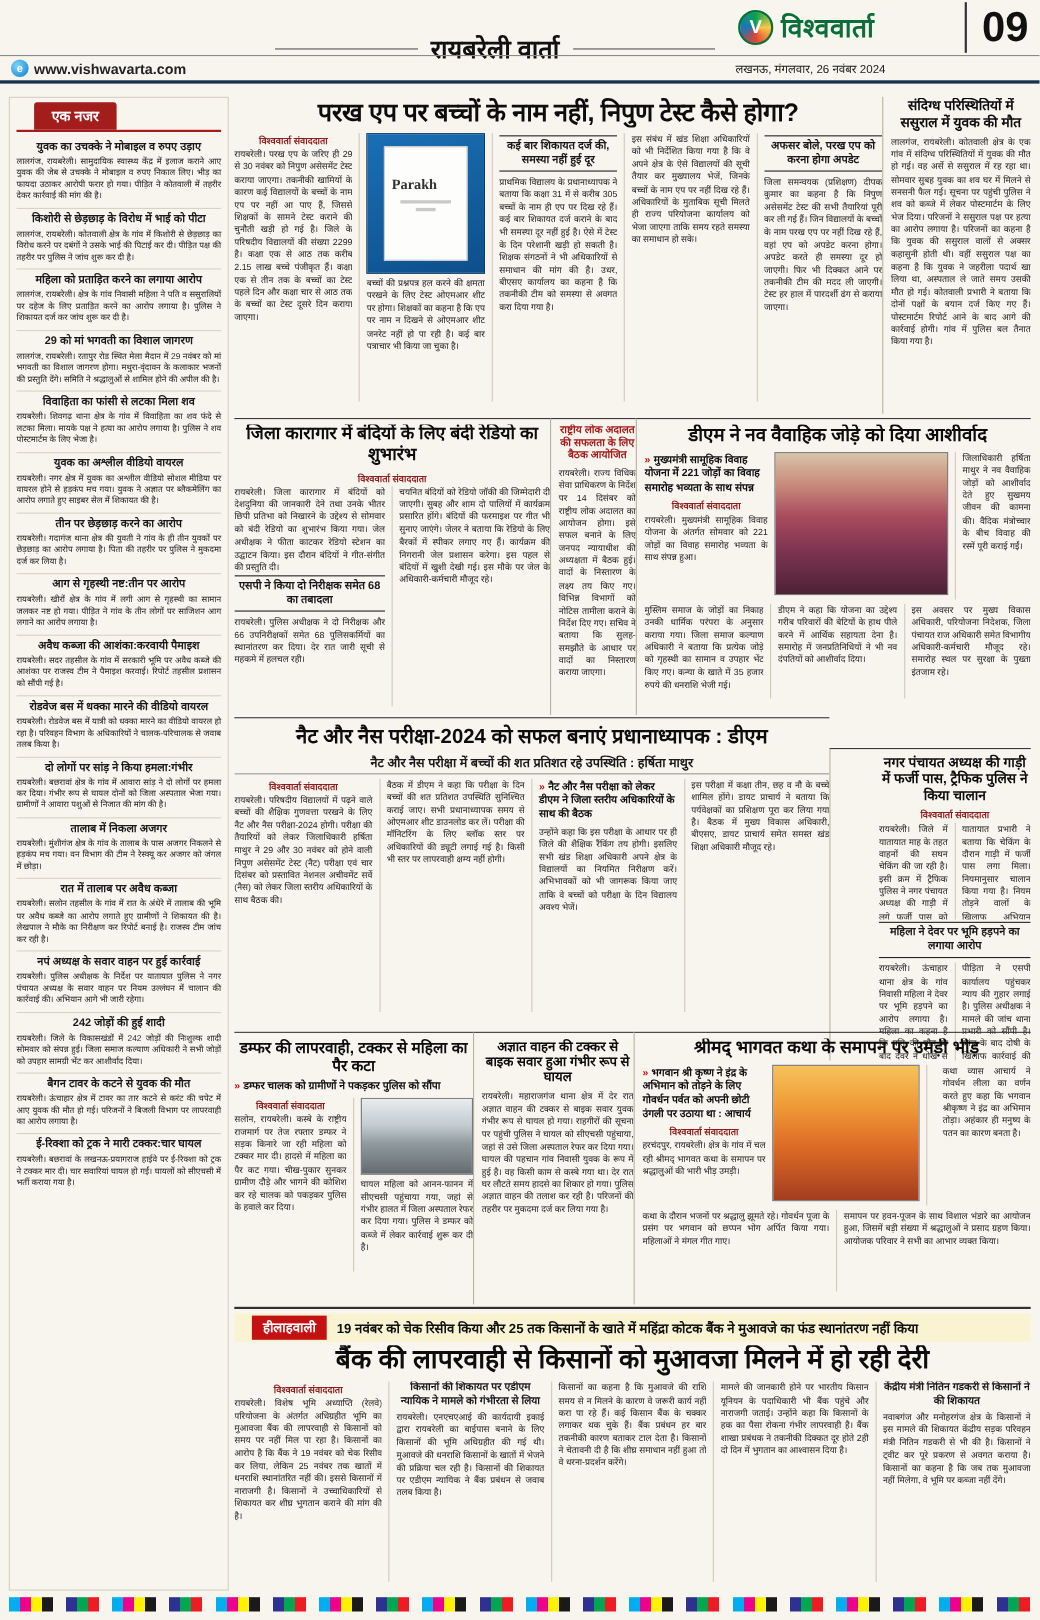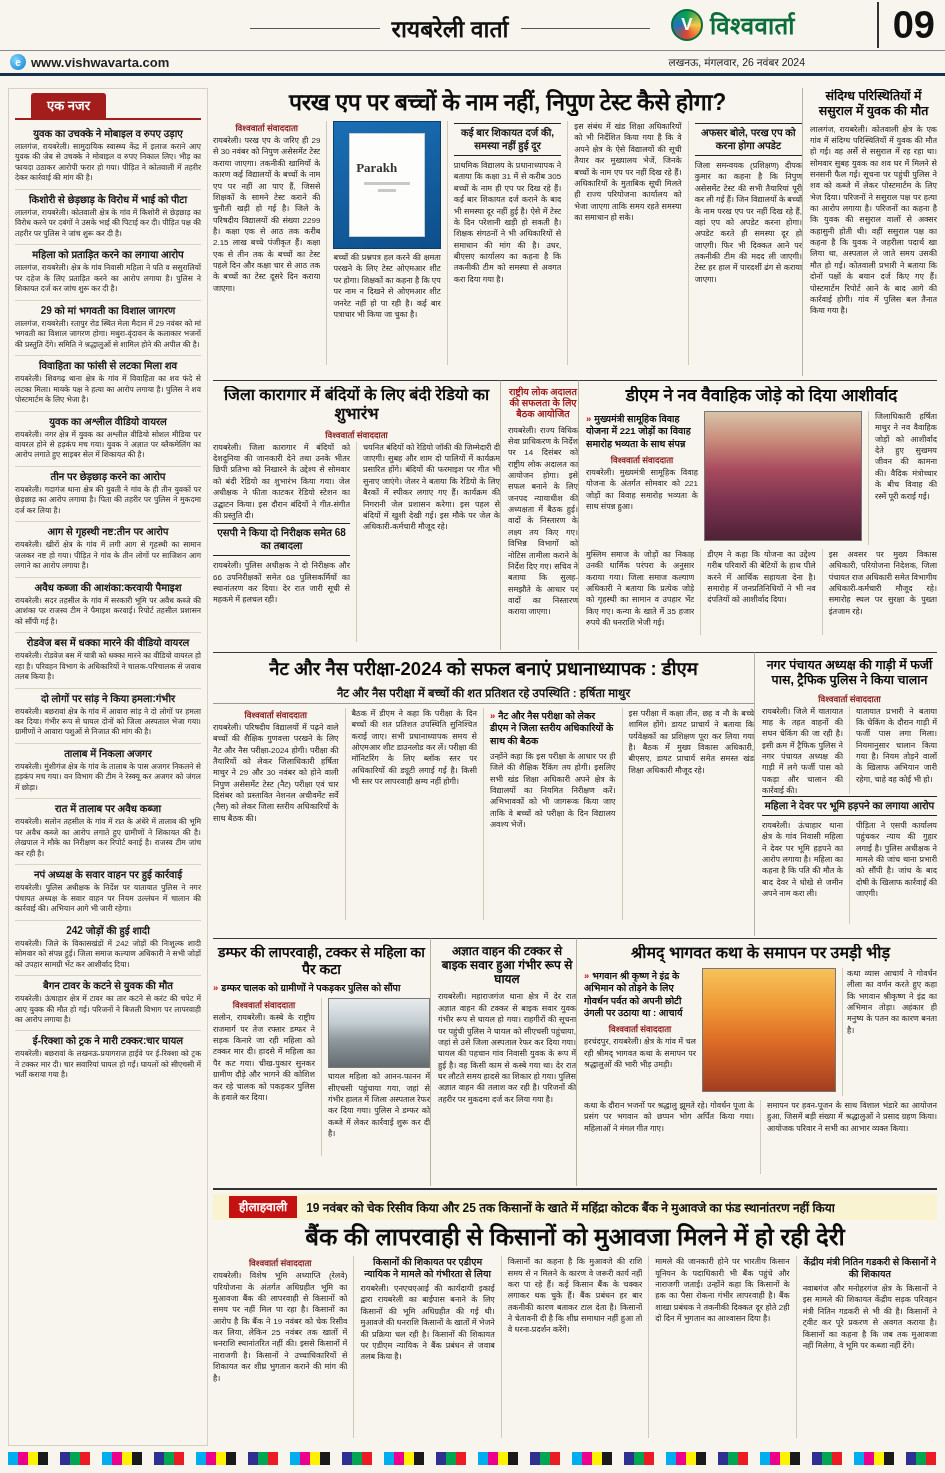--- a/index.html
+++ b/index.html
@@ -8,21 +8,21 @@
     font-family:"Liberation Sans","DejaVu Sans",sans-serif;
     background:#f7f5ee; color:#1a1a1a; position:relative; overflow:hidden;
   }
   .blk { position:absolute; overflow:hidden; }
   .btop { border-top:1.5px solid #3a3a3a; padding-top:4px; }
   .bleft { border-left:1px solid #b8b2a0; padding-left:7px; }
 
   
   .hdr { position:absolute; top:0; left:0; right:0; height:84px; }
   .hdr-row1 { position:relative; height:48px; }
-  .title-wrap { position:absolute; left:250px; width:400px; top:12px; display:flex; align-items:center; gap:12px; }
+  .title-wrap { position:absolute; left:250px; width:400px; top:28px; display:flex; align-items:center; gap:12px; }
   .hline { flex:1; height:1px; background:#555; }
   .section-title { font-size:23px; font-weight:bold; white-space:nowrap; color:#111; }
   .masthead { position:absolute; right:150px; top:8px; display:flex; align-items:center; gap:7px; }
   .logo-circle { width:32px; height:32px; border-radius:50%; display:flex; align-items:center; justify-content:center;
     background:conic-gradient(#0aa14e,#f7c948,#e2442f,#1b75bb,#0aa14e); color:#fff; font-weight:bold; font-size:17px;
     border:2px solid #0b6e3a; }
   .masthead-text { font-size:24px; font-weight:bold; color:#0b6e3a; letter-spacing:0.5px; }
   .pageno { position:absolute; right:10px; top:2px; height:46px; line-height:46px; font-size:38px; font-weight:bold;
     border-left:2.5px solid #333; padding-left:14px; color:#111; }
   .hdr-row2 { position:absolute; top:50px; left:0; right:0; height:26px; border-top:1px solid #8a8a8a;
@@ -82,40 +82,40 @@
     background:linear-gradient(180deg,#d8c4a8 0%,#c98b7a 22%,#a84b5e 45%,#7c3350 70%,#4e2236 100%); }
   .w-colB { flex:1; overflow:hidden; border-left:1px solid #cfc9b8; padding-left:6px; }
   .w-row2 { height:86px; }
 
   
   #nat { left:213px; top:652px; width:541px; height:284px; }
   .h-nat { font-size:18.5px; white-space:nowrap; }
   .nat-sub { font-size:11.5px; font-weight:bold; text-align:center; border-bottom:1px solid #999;
     padding-bottom:3px; margin-bottom:4px; }
   .nat-cols { height:212px; }
-  #nagar { left:754px; top:652px; width:183px; height:284px; }
+  #nagar { left:754px; top:680px; width:183px; height:284px;padding-left:44px; }
   .h-nagar { font-size:12.5px; }
   .nagar-cols { height:88px; }
   .nagar-cols2 { height:104px; }
 
   
   #dumper { left:213px; top:938px; width:217px; height:248px; }
   .h-dumper { font-size:14px; }
   .dumper-cols { height:158px; }
   .dumper-photo { height:70px; margin-bottom:3px;
     background:linear-gradient(180deg,#e8ecee 0%,#c3ccd1 35%,#8f999e 60%,#646c70 100%); }
   #bike { left:430px; top:938px; width:146px; height:248px; }
   .h-bike { font-size:12px; }
   #katha { left:576px; top:938px; width:361px; height:248px; }
   .h-katha { font-size:16px; white-space:nowrap; }
   .k-row { display:flex; gap:6px; height:128px; margin-bottom:4px; }
   .k-colA { width:112px; overflow:hidden; }
   .katha-photo { width:134px; height:124px;
     background:linear-gradient(180deg,#f6c25a 0%,#ef9a37 30%,#dd6b26 60%,#a33d1f 100%); }
-  .k-colB { flex:1; overflow:hidden; border-left:1px solid #cfc9b8; padding-left:4px; }
+  .k-colB { flex:1; overflow:hidden; border-left:1px solid #cfc9b8; padding-left:14px; }
   .k-row2 { height:74px; }
 
   
   #bank { left:213px; top:1188px; width:724px; height:258px; border-top:2px solid #333; padding-top:4px; }
   .kicker-row { display:flex; align-items:center; gap:9px; background:#faf3d2; padding:2px 16px; margin-bottom:3px; }
   .kicker-label { background:#c41212; color:#fff; font-size:12px; font-weight:bold; padding:2px 10px 3px; flex:none; }
   .kicker-text { font-size:12px; font-weight:bold; white-space:nowrap; overflow:hidden; color:#111;text-align:right; }
   .h-bank { font-size:24px; white-space:nowrap; }
   .bank-cols { height:182px; }
   .col-sub { font-size:9.5px; font-weight:bold; text-align:center; line-height:1.25; margin-bottom:3px; }

